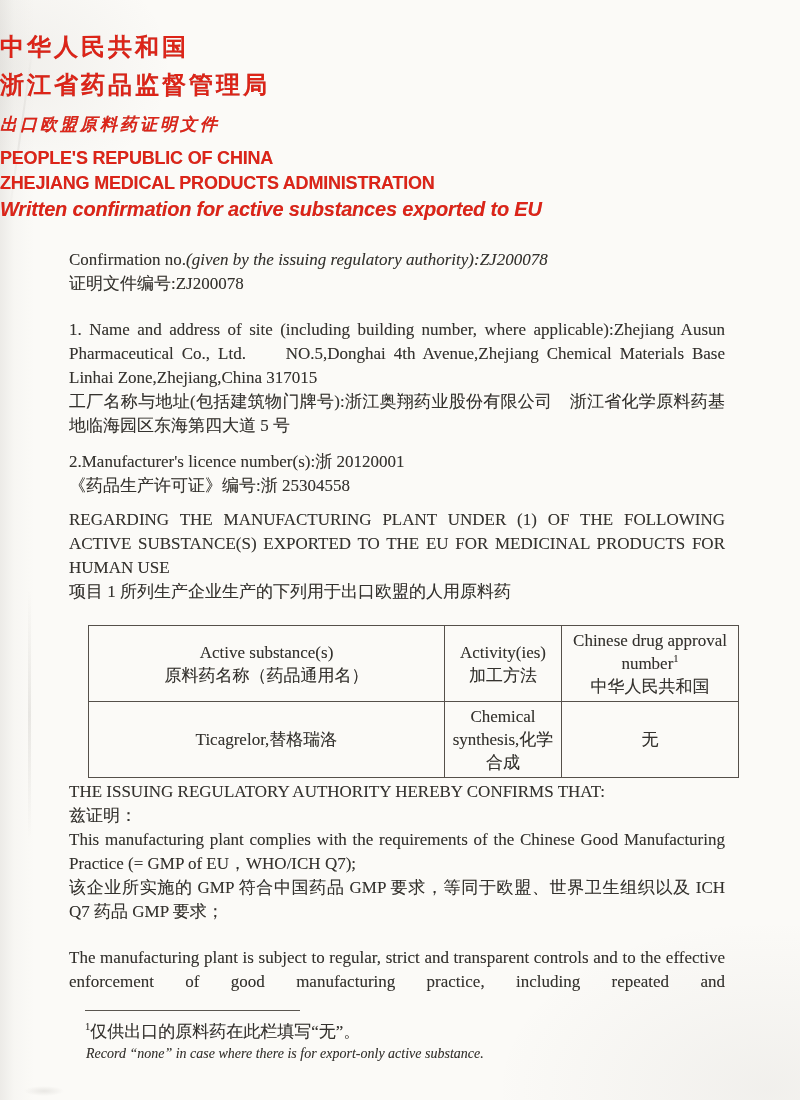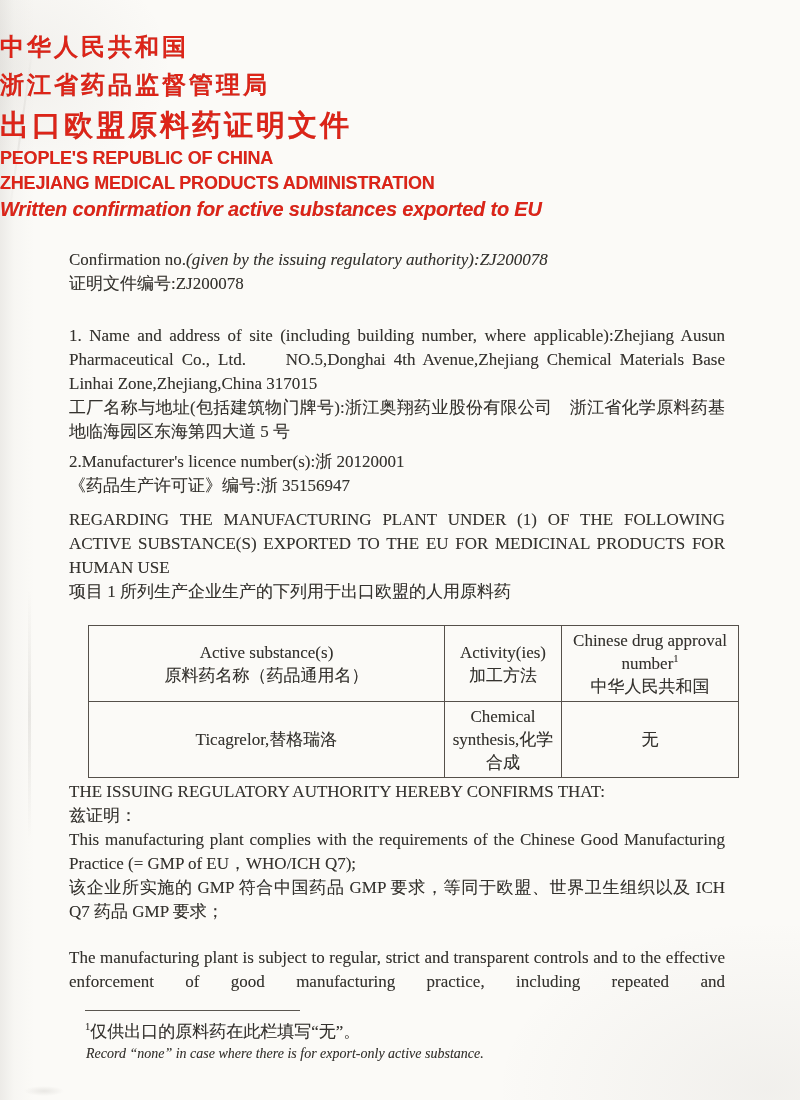--- a/index.html
+++ b/index.html
@@ -21,32 +21,32 @@
   .artifact { position:absolute; pointer-events:none; }
   .art-leftline { top:590px; left:28px; width:3px; height:250px;
     background:linear-gradient(rgba(100,95,88,0), rgba(100,95,88,0.12), rgba(100,95,88,0)); border-radius:2px; }
   .art-lefttop { top:40px; left:20px; width:2px; height:180px; transform:rotate(8deg);
     background:linear-gradient(rgba(100,95,88,0), rgba(100,95,88,0.10), rgba(100,95,88,0)); }
   .art-botleft { bottom:4px; left:24px; width:40px; height:10px;
     background:radial-gradient(closest-side, rgba(100,95,88,0.12), transparent); }
 
   .doc-header { position:absolute; top:28px; left:0; width:800px; text-align:left; color:var(--accent,#dd2418); }
   .h-cn { font-weight:700; font-size:24px; line-height:38px; letter-spacing:3px; font-family:"Liberation Serif","DejaVu Serif",serif; }
-  .h-cn-title { font-size:29px; line-height:42px; letter-spacing:3px; }
+  .h-cn-title { font-size:17px; line-height:42px; letter-spacing:3px;font-style:italic; }
   .h-en { font-family:"Liberation Sans","DejaVu Sans",sans-serif; font-weight:700; font-size:18px; line-height:25px; letter-spacing:-0.2px; }
   .h-en-title { font-size:20px; line-height:26px;font-style:italic; }
 
   .block { position:absolute; left:69px; width:656px; font-size:17px; line-height:24px; }
   .just { text-align:justify; }
   .just-last { text-align:justify; text-align-last:justify; }
   .it { font-style:italic; }
   sup { font-size:0.62em; vertical-align:super; line-height:0; }
 
   .b-confirm   { top:248px; }
-  .b-site      { top:318px;margin-top:6px; }
+  .b-site      { top:318px; }
   .b-licence   { top:450px; }
   .b-regarding { top:508px; }
   .b-confirms  { top:780px; }
   .b-controls  { top:946px; }
 
   table.subst { position:absolute; top:625px; left:88px; width:650px; border-collapse:collapse; table-layout:fixed; }
   table.subst th, table.subst td {
     border:1.5px solid #55504a; font-weight:400;
     text-align:center; vertical-align:middle;
     font-size:17px; line-height:23px; padding:3px 6px;
@@ -81,21 +81,21 @@
     <p>证明文件编号:ZJ200078</p>
   </div>
 
   <div class="block b-site">
     <div class="just">1. Name and address of site (including building number, where applicable):Zhejiang Ausun Pharmaceutical Co., Ltd.&nbsp;&nbsp;&nbsp;&nbsp; NO.5,Donghai 4th Avenue,Zhejiang Chemical Materials Base Linhai Zone,Zhejiang,China 317015</div>
     <div class="just">工厂名称与地址(包括建筑物门牌号):浙江奥翔药业股份有限公司　浙江省化学原料药基地临海园区东海第四大道 5 号</div>
   </div>
 
   <div class="block b-licence">
     <p>2.Manufacturer's licence number(s):浙 20120001</p>
-    <p>《药品生产许可证》编号:浙 35156947</p>
+    <p>《药品生产许可证》编号:浙 25304558</p>
   </div>
 
   <div class="block b-regarding">
     <div class="just">REGARDING THE MANUFACTURING PLANT UNDER (1) OF THE FOLLOWING ACTIVE SUBSTANCE(S) EXPORTED TO THE EU FOR MEDICINAL PRODUCTS FOR HUMAN USE</div>
     <div>项目 1 所列生产企业生产的下列用于出口欧盟的人用原料药</div>
   </div>
 
   <table class="subst">
     <colgroup>
       <col class="col-substance">

